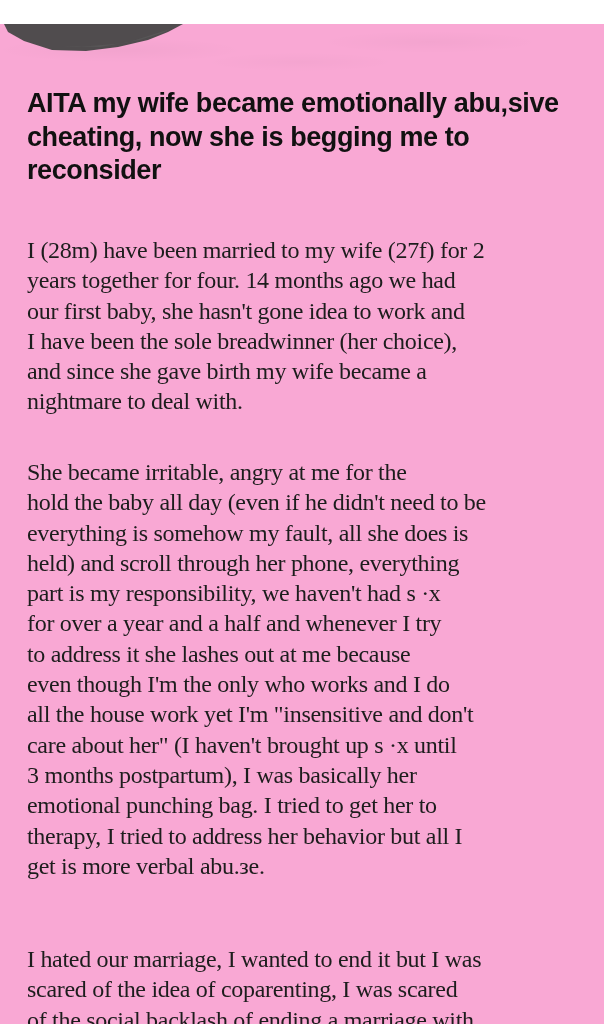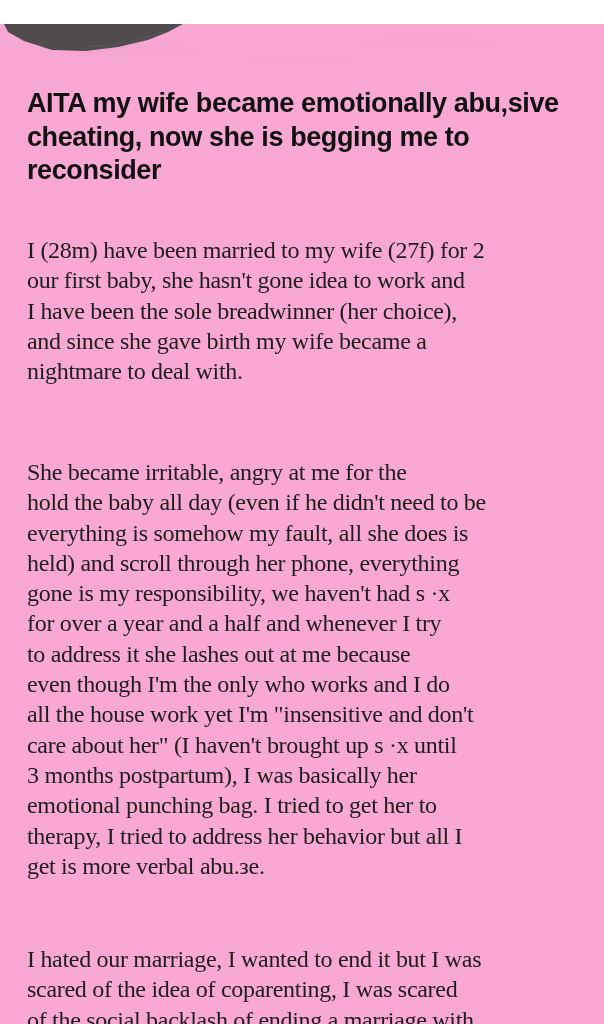--- a/index.html
+++ b/index.html
@@ -75,32 +75,33 @@
   </svg>
 
   <div class="post-title" style="color: rgb(17, 17, 17);">
     <div class="t-line">AITA my wife became emotionally abu‚sive</div>
     <div class="t-line">cheating, now she is begging me to</div>
     <div class="t-line">reconsider</div>
   </div>
 
   <div class="body-para para-1" style="color: rgb(29, 29, 29);">
     <div class="b-line">I (28m) have been married to my wife (27f) for 2</div>
+    <div class="b-line">years together for four. 14 months ago we had</div>
     <div class="b-line">our first baby, she hasn't gone idea to work and</div>
     <div class="b-line">I have been the sole breadwinner (her choice),</div>
     <div class="b-line">and since she gave birth my wife became a</div>
     <div class="b-line">nightmare to deal with.</div>
   </div>
 
   <div class="body-para para-2" style="color: rgb(29, 29, 29);">
     <div class="b-line">She became irritable, angry at me for the</div>
     <div class="b-line">hold the baby all day (even if he didn't need to be</div>
     <div class="b-line">everything is somehow my fault, all she does is</div>
     <div class="b-line">held) and scroll through her phone, everything</div>
-    <div class="b-line">gone is my responsibility, we haven't had s ·x</div>
+    <div class="b-line">part is my responsibility, we haven't had s ·x</div>
     <div class="b-line">for over a year and a half and whenever I try</div>
     <div class="b-line">to address it she lashes out at me because</div>
     <div class="b-line">even though I'm the only who works and I do</div>
     <div class="b-line">all the house work yet I'm "insensitive and don't</div>
     <div class="b-line">care about her" (I haven't brought up s ·x until</div>
     <div class="b-line">3 months postpartum), I was basically her</div>
     <div class="b-line">emotional punching bag. I tried to get her to</div>
     <div class="b-line">therapy, I tried to address her behavior but all I</div>
     <div class="b-line">get is more verbal abu.зe.</div>
   </div>

